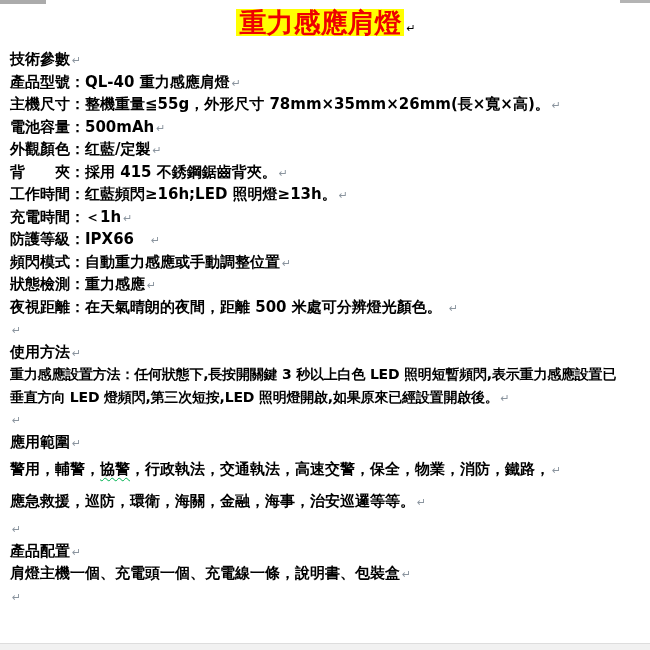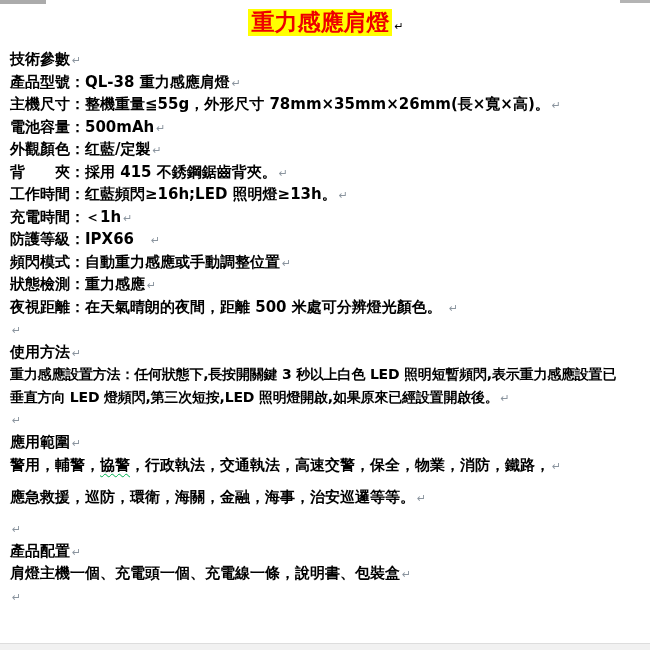--- a/index.html
+++ b/index.html
@@ -24,35 +24,35 @@
   }
   
   .title-line {
     height: 27px; line-height: 27px;
     text-align: center;
     margin-bottom: 12px;
     white-space: nowrap;
   }
   .title-hl {
     display: inline-block;
-    font-size: 23px;
+    font-size: 27px;
     font-weight: bold;
     line-height: 27px;
     padding: 0 3px;
   }
   
   .doc-line {
     height: 22.5px;
     line-height: 22.5px;
     font-size: 15px;
     font-weight: bold;
     white-space: nowrap;
   }
   .doc-line.small { font-size: 14px; letter-spacing: -0.2px; }
-  .doc-line.tall  { height: 32px; line-height: 24px; }
+  .doc-line.tall  { height: 32px; line-height: 32px; }
   .para-mark {
     font-weight: normal;
     font-size: 11px;
     margin-left: 2px;
     vertical-align: baseline;
   }
   .squiggle {
     text-decoration-line: underline;
     text-decoration-style: wavy;
     text-decoration-thickness: 1px;
@@ -65,21 +65,21 @@
 <div id="page">
   <div id="strip-top-left" class="edge-strip"></div>
   <div id="strip-top-right" class="edge-strip"></div>
 
   <div class="title-line">
     <span class="title-hl" style="color: rgb(238, 0, 0); background: rgb(255, 255, 0);">重力感應肩燈</span><span class="para-mark">↵</span>
   </div>
 
   <div id="doc-lines">
       <div class="doc-line"><span>技術參數</span><span class="para-mark" style="color: rgb(139, 149, 159);">↵</span></div>
-      <div class="doc-line"><span>產品型號：QL-38 重力感應肩燈</span><span class="para-mark" style="color: rgb(139, 149, 159);">↵</span></div>
+      <div class="doc-line"><span>產品型號：QL-40 重力感應肩燈</span><span class="para-mark" style="color: rgb(139, 149, 159);">↵</span></div>
       <div class="doc-line"><span>主機尺寸：整機重量≦55g，外形尺寸 78mm×35mm×26mm(長×寬×高)。</span><span class="para-mark" style="color: rgb(139, 149, 159);">↵</span></div>
       <div class="doc-line"><span>電池容量：500mAh</span><span class="para-mark" style="color: rgb(139, 149, 159);">↵</span></div>
       <div class="doc-line"><span>外觀顏色：红藍/定製</span><span class="para-mark" style="color: rgb(139, 149, 159);">↵</span></div>
       <div class="doc-line"><span>背　　夾：採用 415 不銹鋼鋸齒背夾。</span><span class="para-mark" style="color: rgb(139, 149, 159);">↵</span></div>
       <div class="doc-line"><span>工作時間：红藍頻閃≥16h;LED 照明燈≥13h。</span><span class="para-mark" style="color: rgb(139, 149, 159);">↵</span></div>
       <div class="doc-line"><span>充電時間：＜1h</span><span class="para-mark" style="color: rgb(139, 149, 159);">↵</span></div>
       <div class="doc-line"><span>防護等級：IPX66　</span><span class="para-mark" style="color: rgb(139, 149, 159);">↵</span></div>
       <div class="doc-line"><span>頻閃模式：自動重力感應或手動調整位置</span><span class="para-mark" style="color: rgb(139, 149, 159);">↵</span></div>
       <div class="doc-line"><span>狀態檢測：重力感應</span><span class="para-mark" style="color: rgb(139, 149, 159);">↵</span></div>
       <div class="doc-line"><span>夜視距離：在天氣晴朗的夜間，距離 500 米處可分辨燈光顏色。 </span><span class="para-mark" style="color: rgb(139, 149, 159);">↵</span></div>

